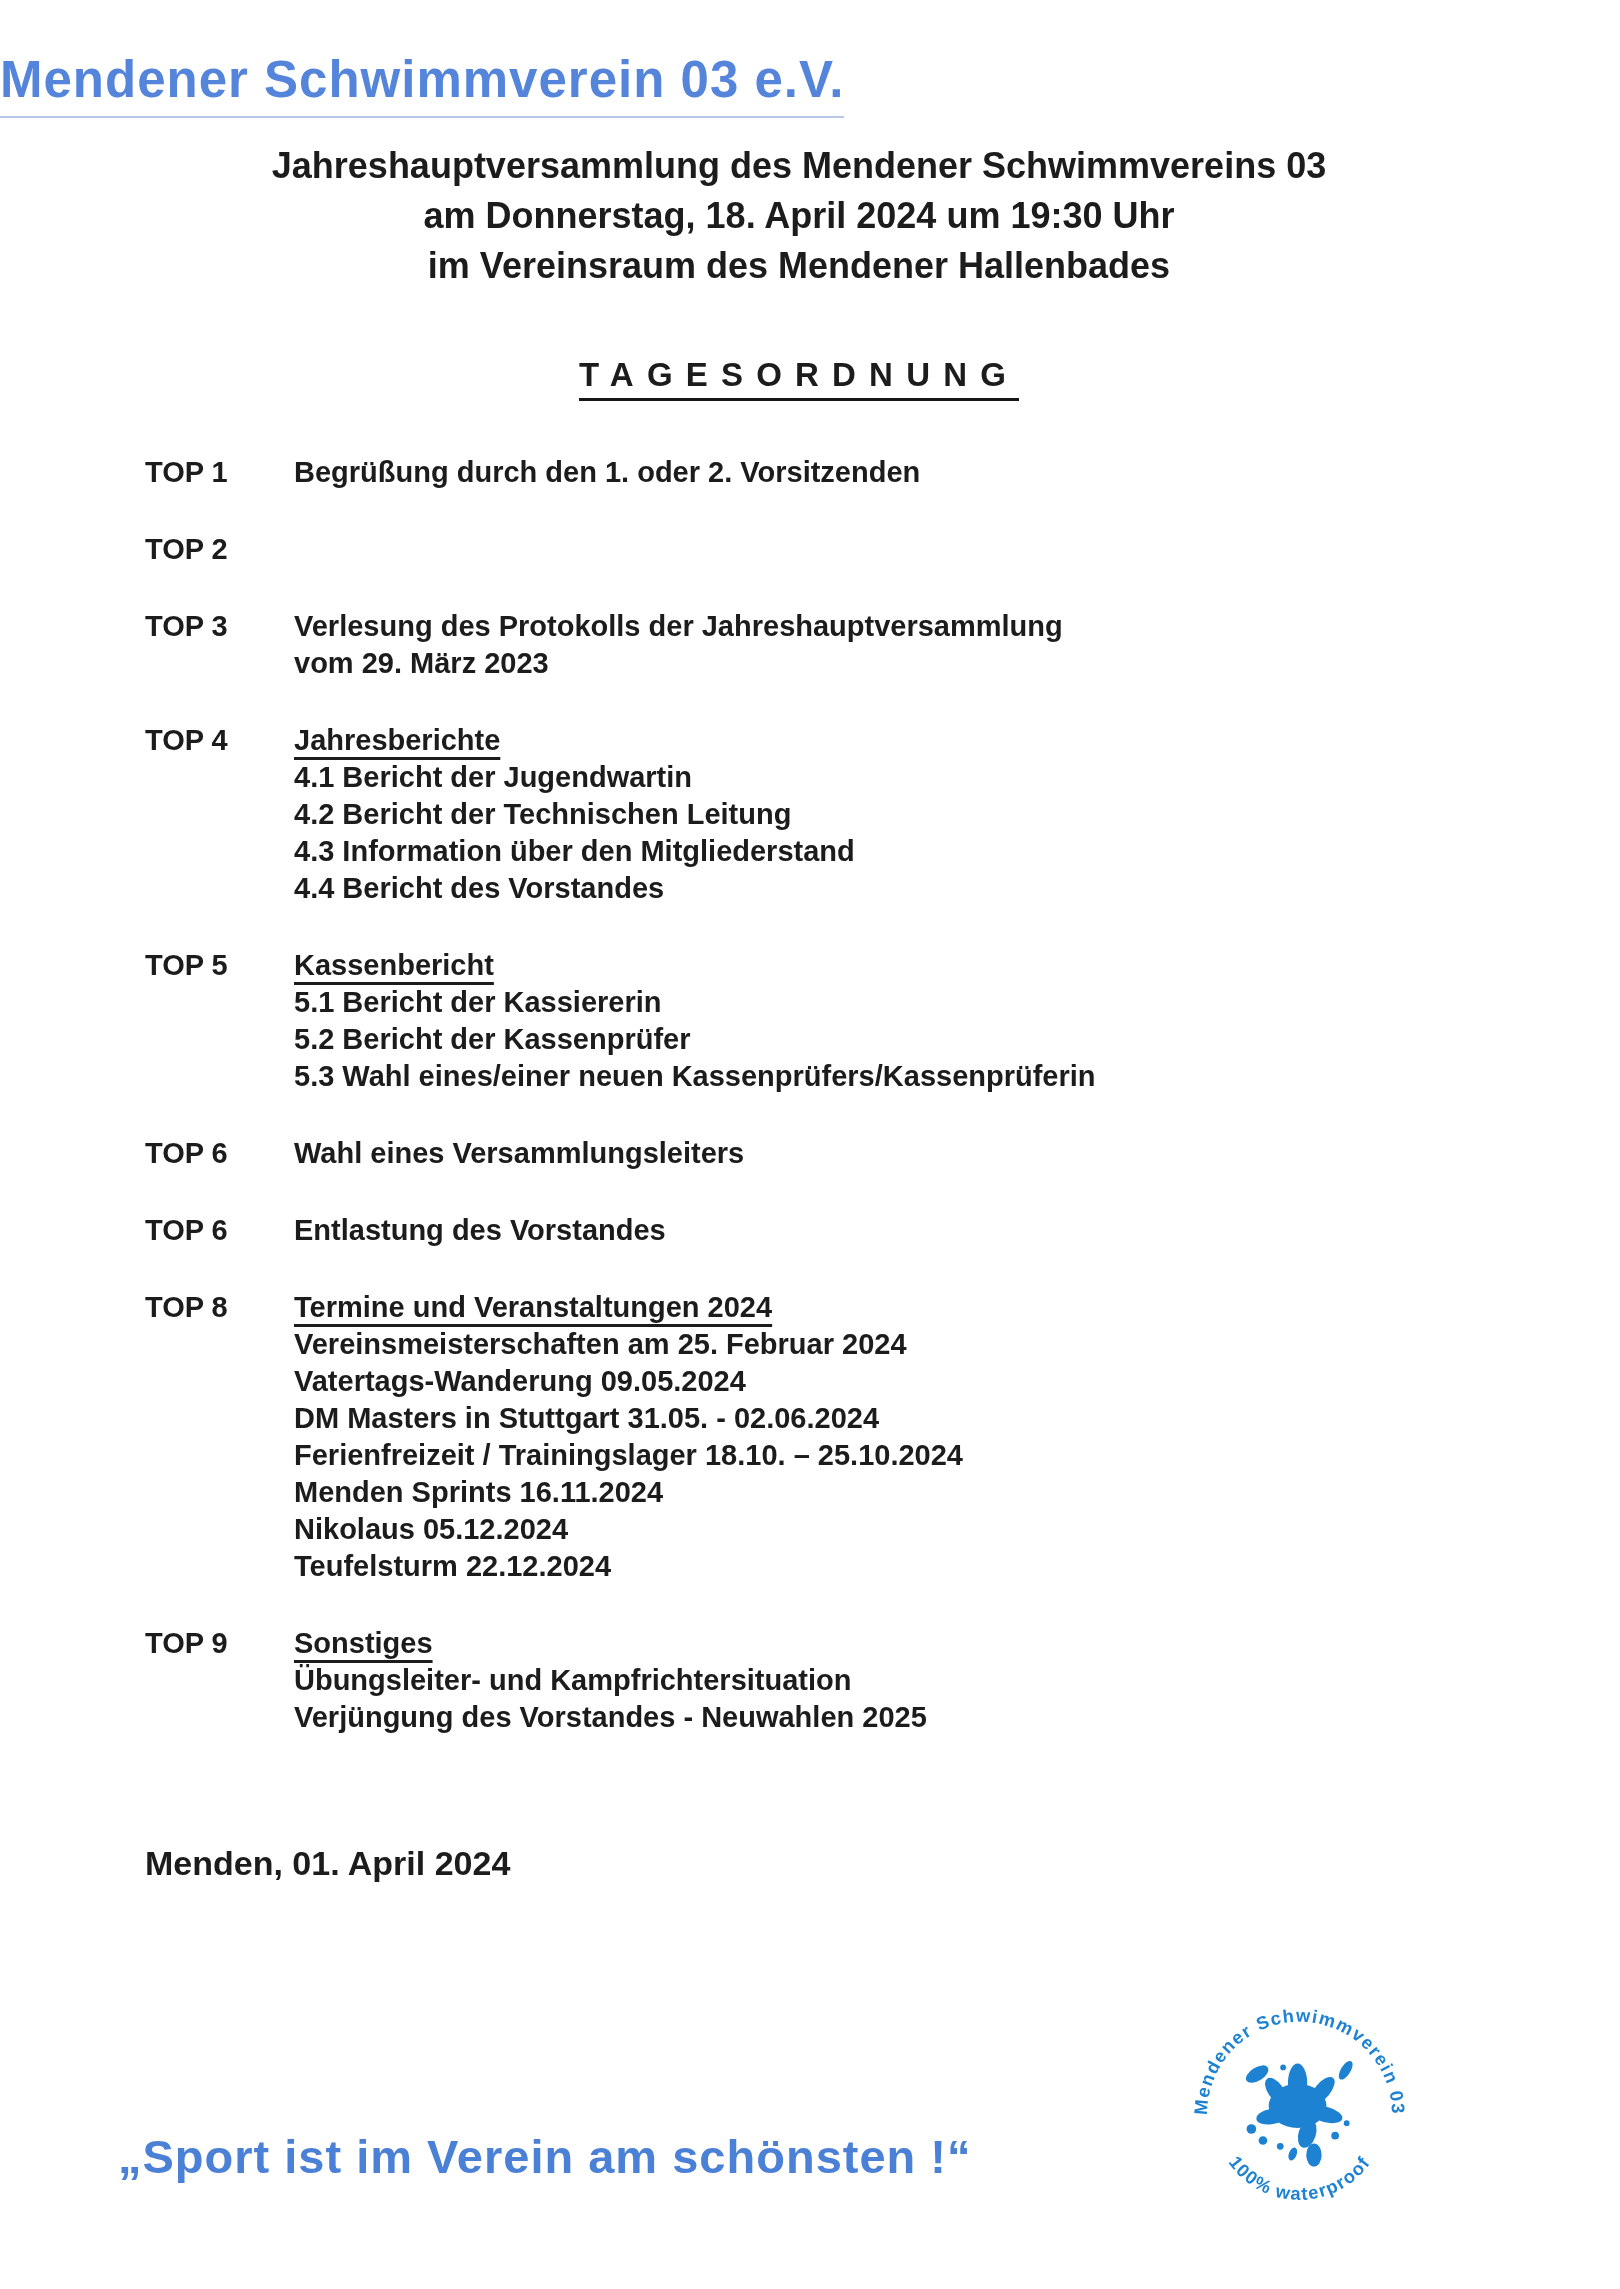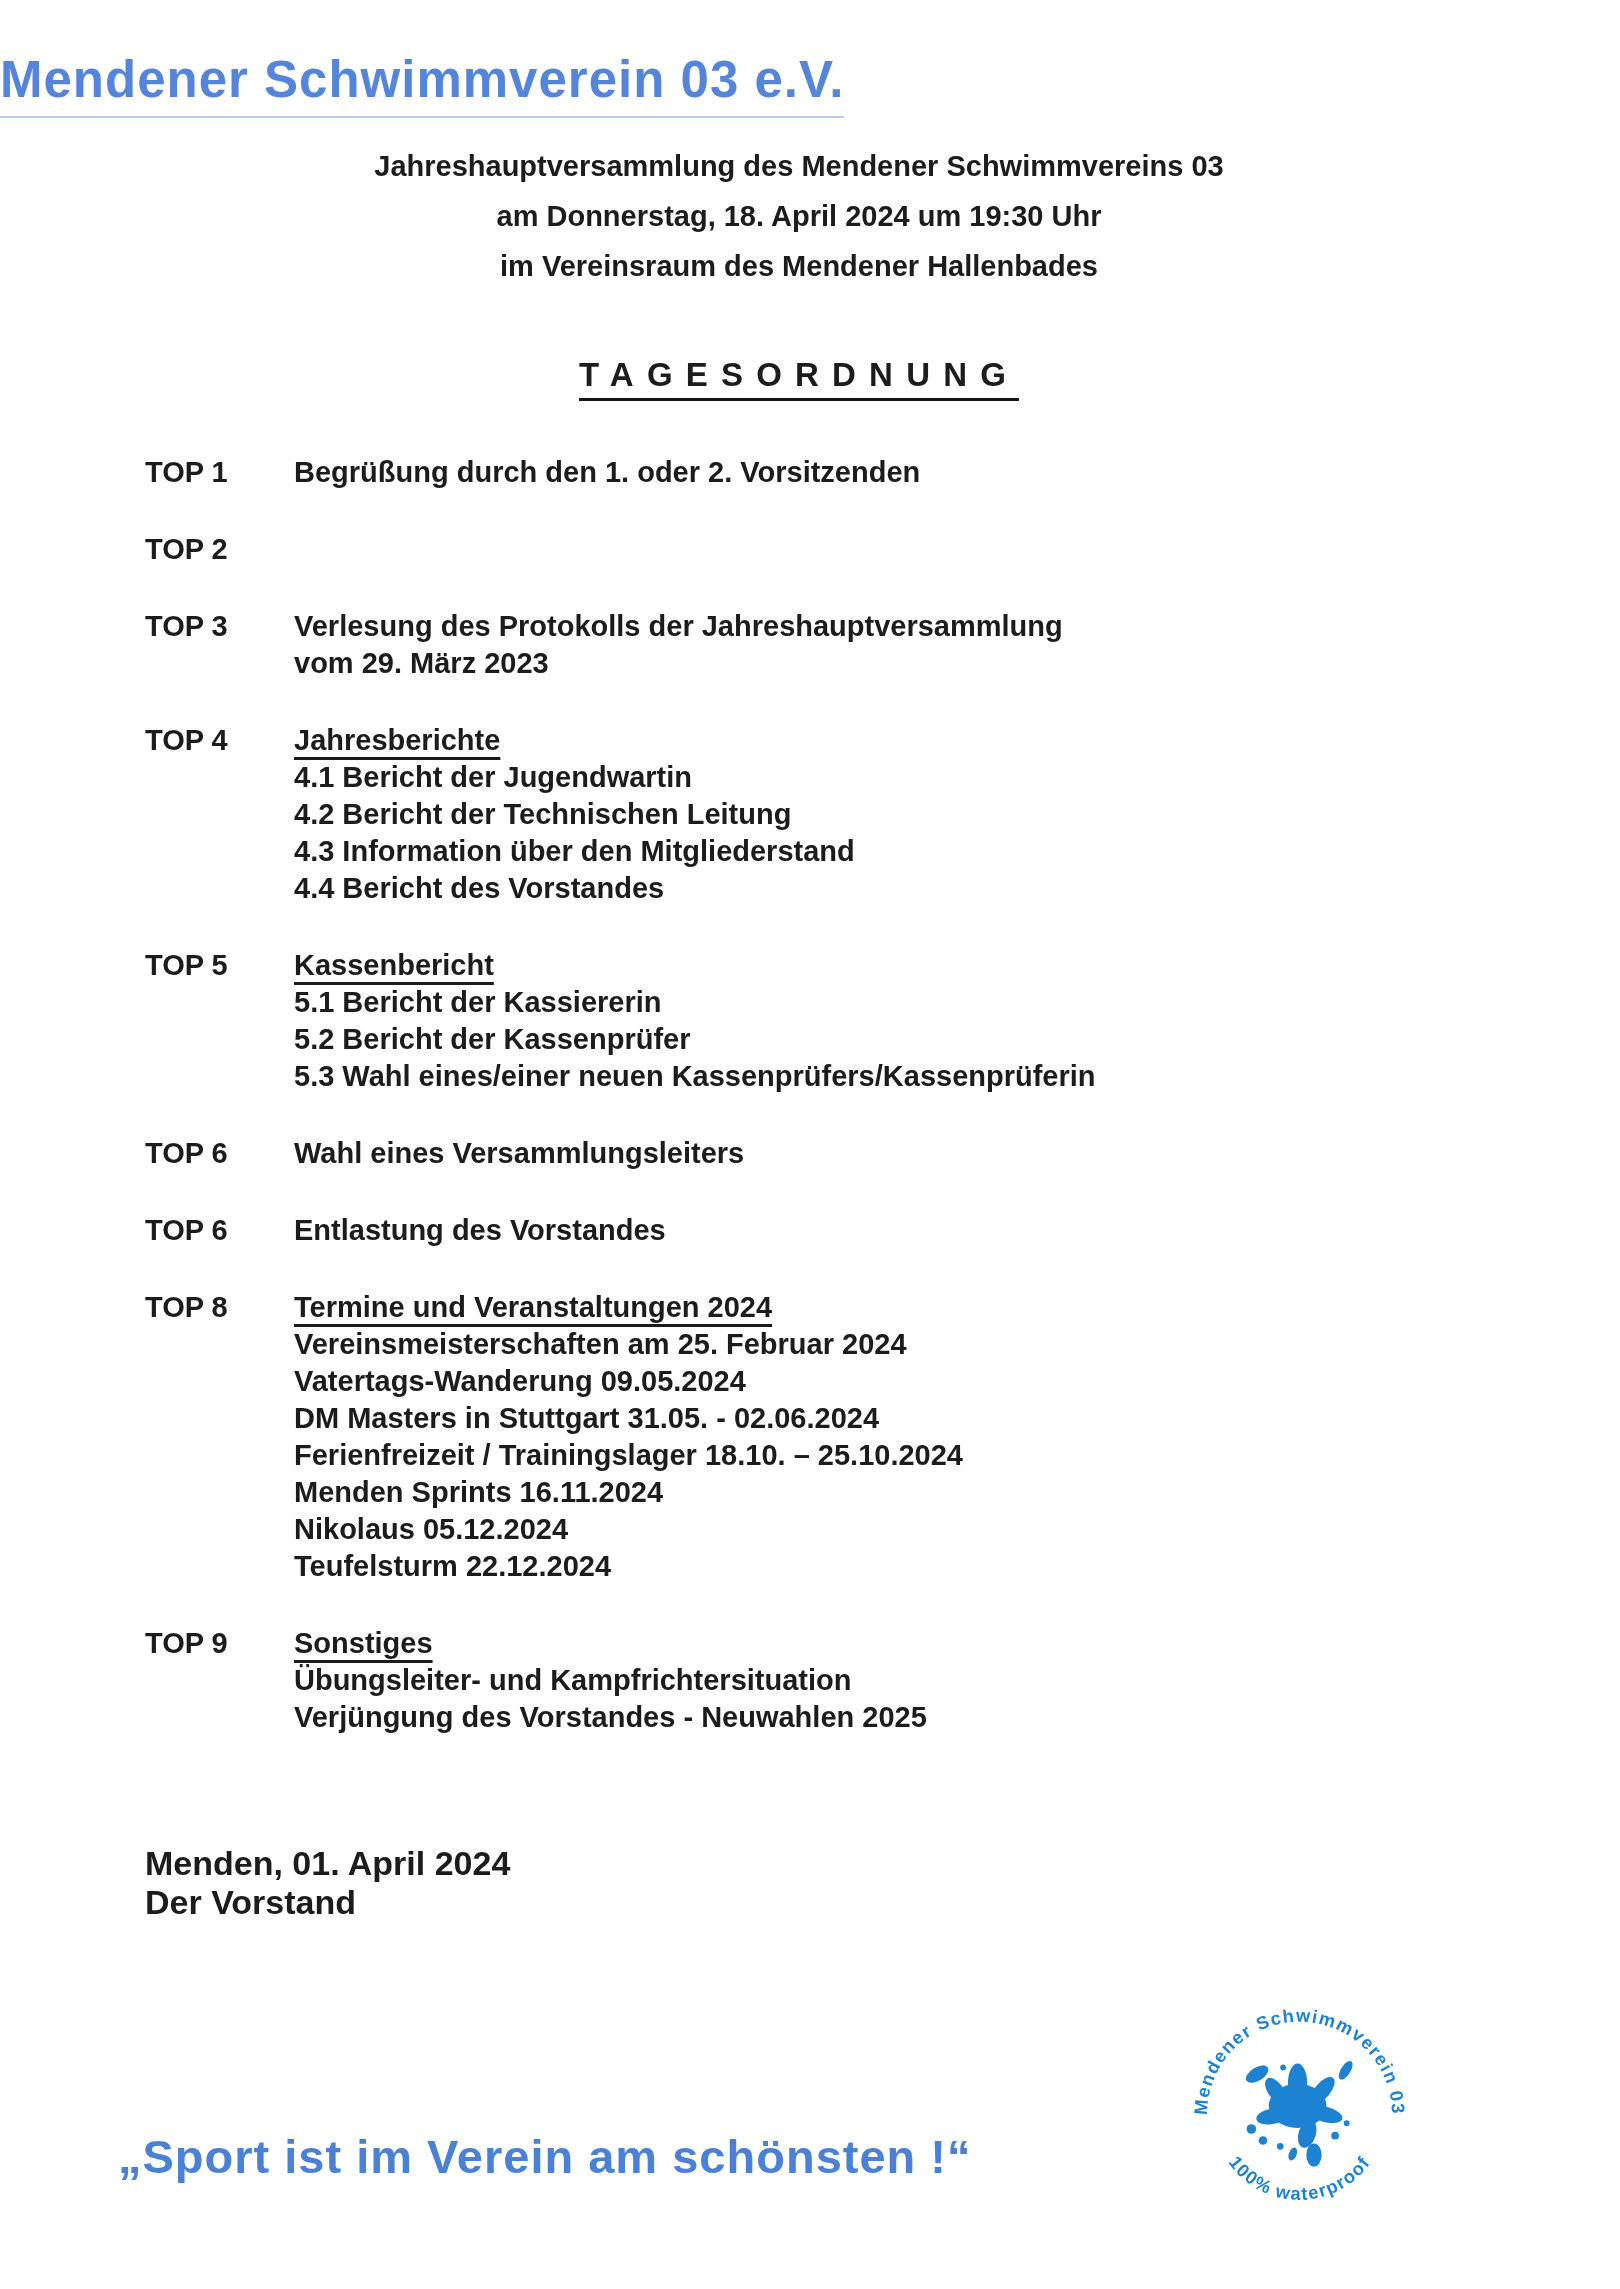--- a/index.html
+++ b/index.html
@@ -19,21 +19,21 @@
   .club-name {
     display: inline-block;
     font-size: 51px;
     letter-spacing: 1px;
     color: var(--club-name-blue, #5585da);
     border-bottom: 2px solid #b9c8e6;
     padding-bottom: 6.9px;
   }
 
   
-  .subtitle { margin-top: 23.5px; width: 1598px; text-align: center; font-size: 29px; line-height: 50px; }
+  .subtitle { margin-top: 23.5px; width: 1598px; text-align: center; font-size: 36px; line-height: 50px; }
 
   
   .agenda-heading-wrap { margin-top: 65px; width: 1598px; text-align: center; }
   .agenda-heading {
     display: inline-block;
     font-size: 33px;
     letter-spacing: 0.40em;
     border-bottom: 3.9px solid #161616;
     padding-bottom: 3.9px;
   }
@@ -178,21 +178,20 @@
         <div class="agenda-lines">
             <div>Übungsleiter- und Kampfrichtersituation</div>
             <div>Verjüngung des Vorstandes  - Neuwahlen 2025</div>
           </div>
       </div>
     </div>
   </div>
 
   <div class="footer-block">
     <div>Menden, 01. April 2024</div>
-    <div>Der Vorstand</div>
   </div>
 
   <div class="slogan">„Sport ist im Verein am schönsten !“</div>
 
   <div class="logo">
     <svg viewBox="0 0 240 240" xmlns="http://www.w3.org/2000/svg">
       <defs>
         <path id="arcTop" d="M 28 146 A 96 96 0 1 1 212 146" fill="none"></path>
         <path id="arcBottom" d="M 36 150 A 90 90 0 0 0 204 150" fill="none"></path>
       </defs>

